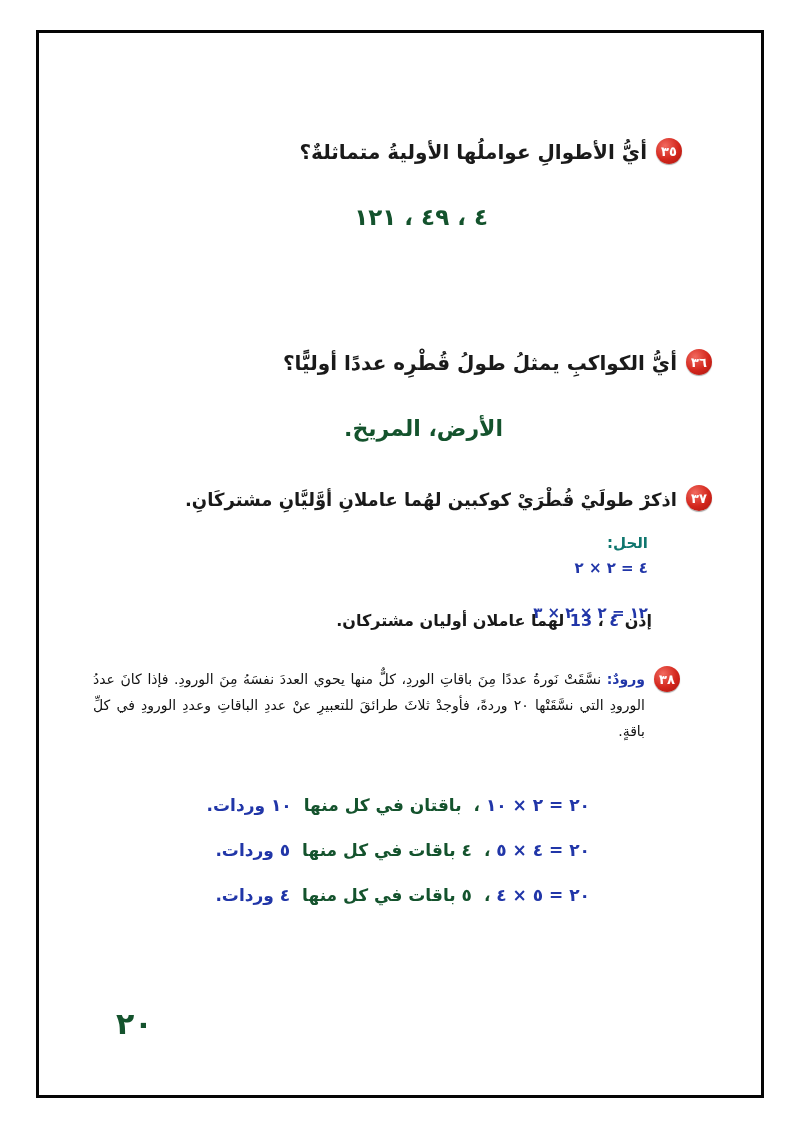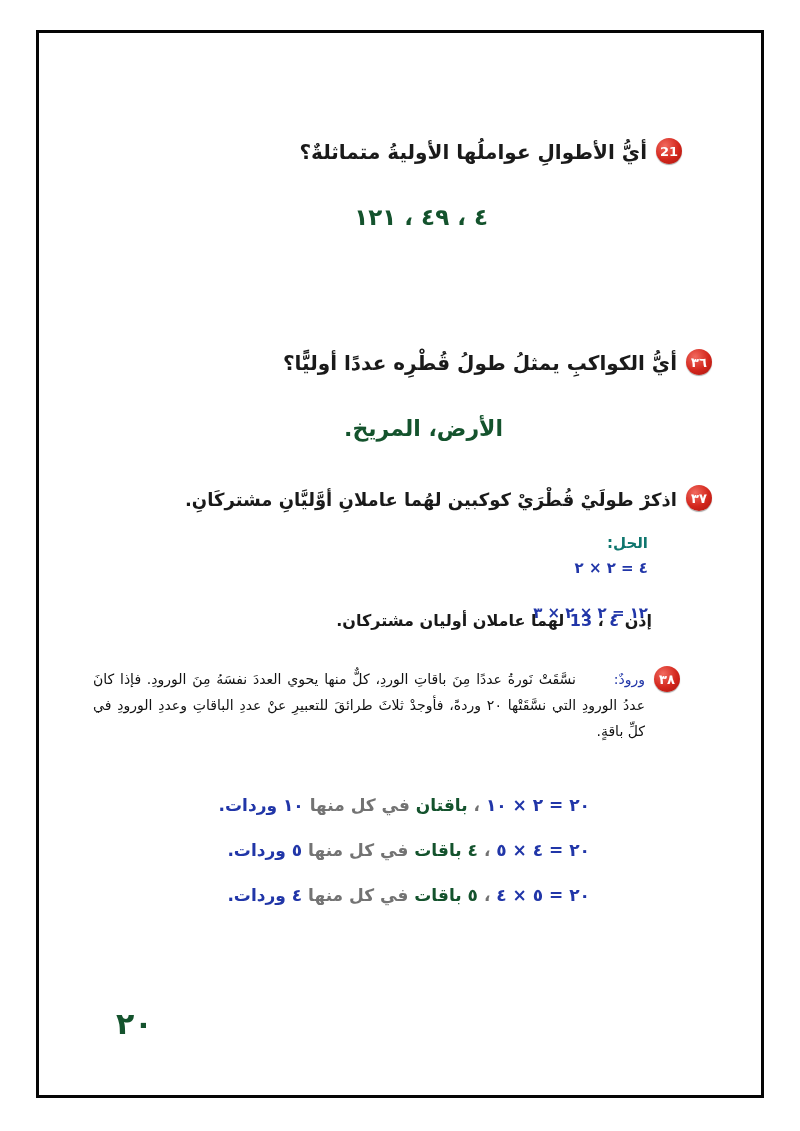--- a/index.html
+++ b/index.html
@@ -33,32 +33,32 @@
   .big-answer { font-size:23px; font-weight:bold; letter-spacing:1px; white-space:nowrap; }
   .mid-answer { font-size:22px; font-weight:bold; white-space:nowrap; }
   .eq { font-size:15px; font-weight:bold; white-space:nowrap;text-align:right; }
   .sol-label { font-size:15px; font-weight:bold; }
   .conclusion { font-size:16px; font-weight:bold; white-space:nowrap; }
   .para {
     width:552px; font-size:14px; line-height:26px;
     text-align:justify; text-justify:inter-word; font-weight:normal;
     color:#111;
   }
-  .para .lead { font-weight:normal;margin-left:32px; }
+  .para .lead { font-weight:bold; }
   .ansrow { font-size:17px; font-weight:bold; white-space:nowrap; }
-  .ansrow .plain { color:#737373; }
+  .ansrow .plain { color:#14532d;margin-left:6px; }
   .pagenum { font-size:30px; font-weight:bold; }
 </style>
 </head>
 <body>
 
 <div class="frame"></div>
 
 <div class="abs qrow" style="top:138px; right:118px;">
-  <span class="badge">21</span>
+  <span class="badge">٣٥</span>
   <span class="qtext">أيُّ الأطوالِ عواملُها الأوليةُ متماثلةٌ؟</span>
 </div>
 <div class="abs red big-answer" style="top:204px; right:312px;">٤ ، ٤٩ ، ١٢١</div>
 
 <div class="abs qrow" style="top:349px; right:88px;">
   <span class="badge">٣٦</span>
   <span class="qtext">أيُّ الكواكبِ يمثلُ طولُ قُطْرِه عددًا أوليًّا؟</span>
 </div>
 <div class="abs red mid-answer" style="top:416px; right:297px;">الأرض، المريخ.</div>
 

